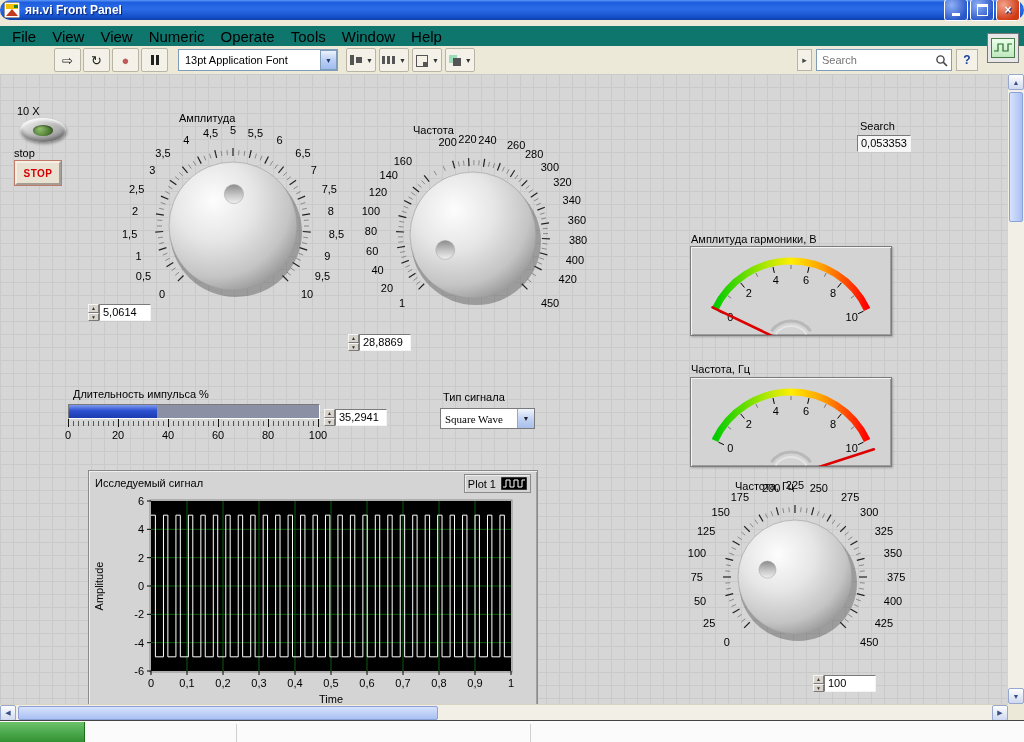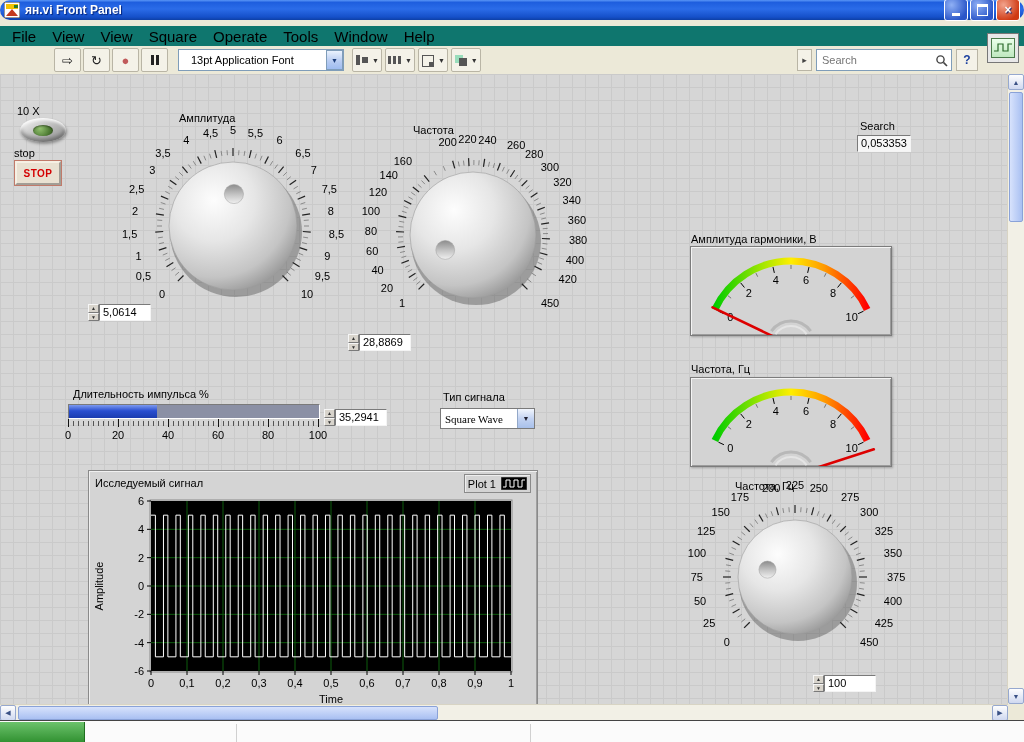--- a/index.html
+++ b/index.html
@@ -21,21 +21,21 @@
   .menubar{position:absolute;left:0;top:26px;right:0;height:20px;background:#0f766e;display:flex;
     align-items:center;font-size:15px;padding-left:4px;border-bottom:1px solid #d8d4c4;}
   .menu-item{padding:3px 8px;color:#000;}
   .toolbar{position:absolute;left:0;top:46px;right:0;height:28px;background:#ece9d8;display:flex;
     align-items:center;padding-left:54px;border-bottom:1px solid #aca899;font-size:11px;}
   .tbtn{width:25px;height:22px;border:1px solid #b9b5a5;border-radius:2px;background:#f4f2e8;
     display:flex;align-items:center;justify-content:center;margin-right:2px;font-size:13px;color:#222;}
   .pause-bars{display:flex;gap:2px;}
   .pause-bars i{width:3px;height:10px;background:#222;display:block;}
   .combo{display:flex;height:20px;border:1px solid #7f9db9;background:#fff;align-items:center;
-    padding-left:12px;width:152px;margin:0 8px;}
+    padding-left:6px;width:152px;margin:0 8px;}
   .combo .ctext{flex:1;color:#000;white-space:nowrap;overflow:hidden;}
   .dd-arrow{width:15px;height:18px;margin-left:3px;background:linear-gradient(#eaf2fd,#b9cdf2 55%,#9ebcf0);
     border:1px solid #7f9db9;display:flex;align-items:center;justify-content:center;font-size:7px;color:#1b3d7a;flex:none;}
   .tool-dd{display:flex;align-items:center;height:22px;border:1px solid #b9b5a5;border-radius:2px;
     background:#f4f2e8;padding:0 2px;margin-right:3px;}
   .mini{width:14px;height:12px;position:relative;margin-right:2px;}
   .mini i{position:absolute;background:#555;}
   .mini.align i:nth-child(1){left:1px;top:1px;width:4px;height:10px;}
   .mini.align i:nth-child(2){left:7px;top:3px;width:6px;height:6px;}
   .mini.dist i:nth-child(1){left:0;top:2px;width:3px;height:8px;}
@@ -143,21 +143,21 @@
       <div class="wbtn b-close">
           <span>×</span>
         </div>
     </div>
   </div>
 
   <div class="menubar">
       <div class="menu-item">File</div>
       <div class="menu-item">View</div>
       <div class="menu-item">View</div>
-      <div class="menu-item">Square</div>
+      <div class="menu-item">Numeric</div>
       <div class="menu-item">Operate</div>
       <div class="menu-item">Tools</div>
       <div class="menu-item">Window</div>
       <div class="menu-item">Help</div>
     </div>
 
   <div class="toolbar">
     <div class="tbtn">
         <span>⇨</span>
       </div>

